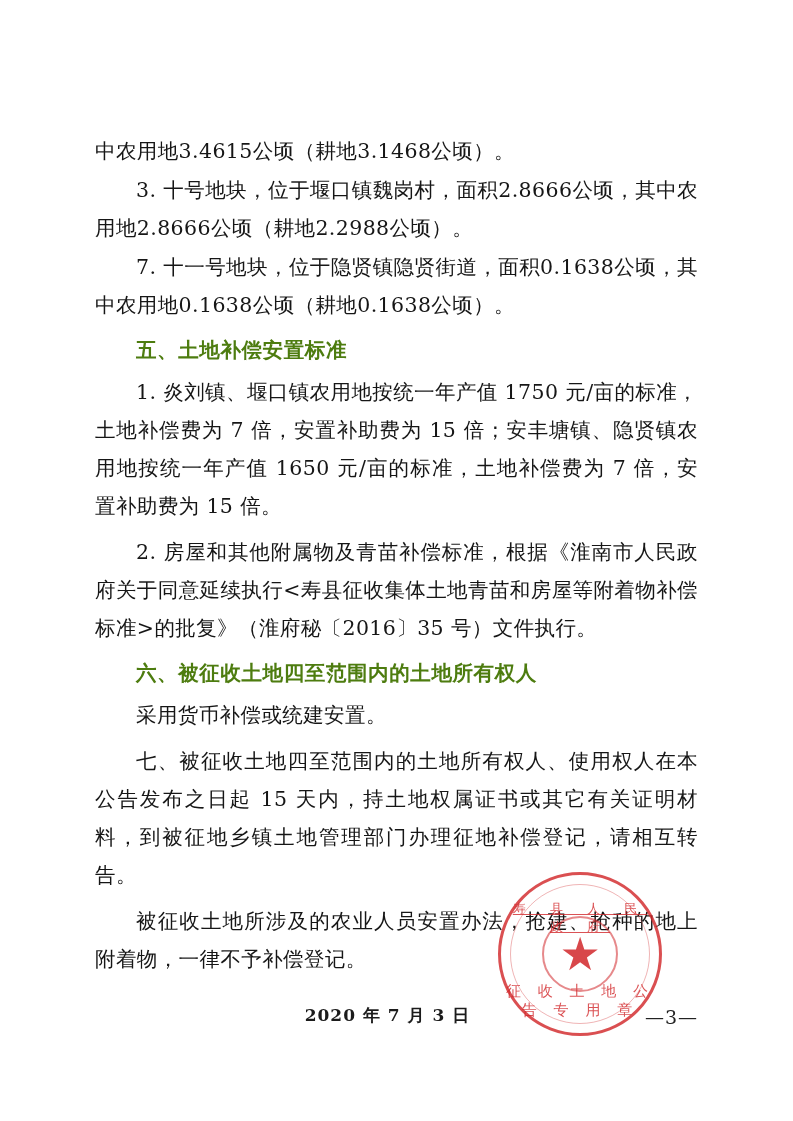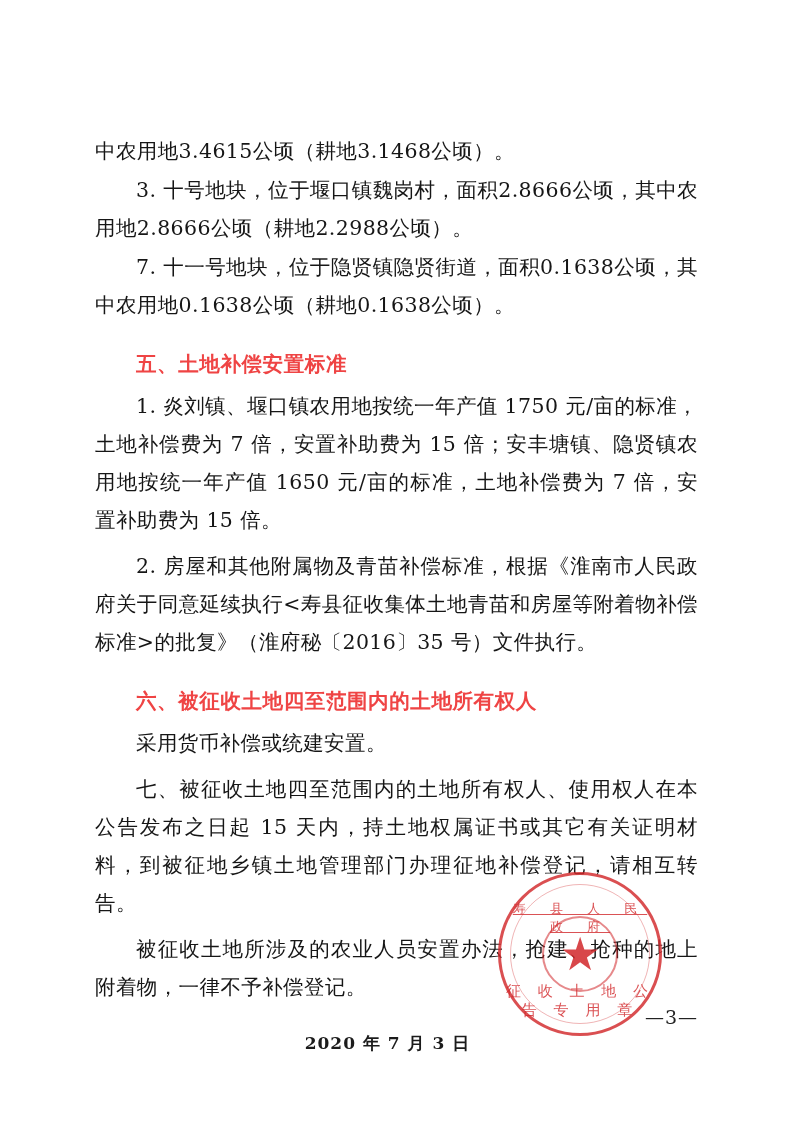--- a/index.html
+++ b/index.html
@@ -33,22 +33,22 @@
   }
   .indent {
     text-indent: 41px;
   }
   .heading {
     font-size: 20.5px;
     line-height: 38px;
     font-weight: bold;
     text-indent: 41px;
     letter-spacing: 0.6px;
-    margin: 21px 0 4px 0;
-    color: #ef4444;
+    margin: 7px 0 4px 0;
+    color: #4d7c0f;
   }
   .gap-top {
     margin-top: 8px;
   }
   .notice-line {
     font-size: 20.5px;
     line-height: 38px;
     text-indent: 41px;
     margin-top: 10px;
   }

